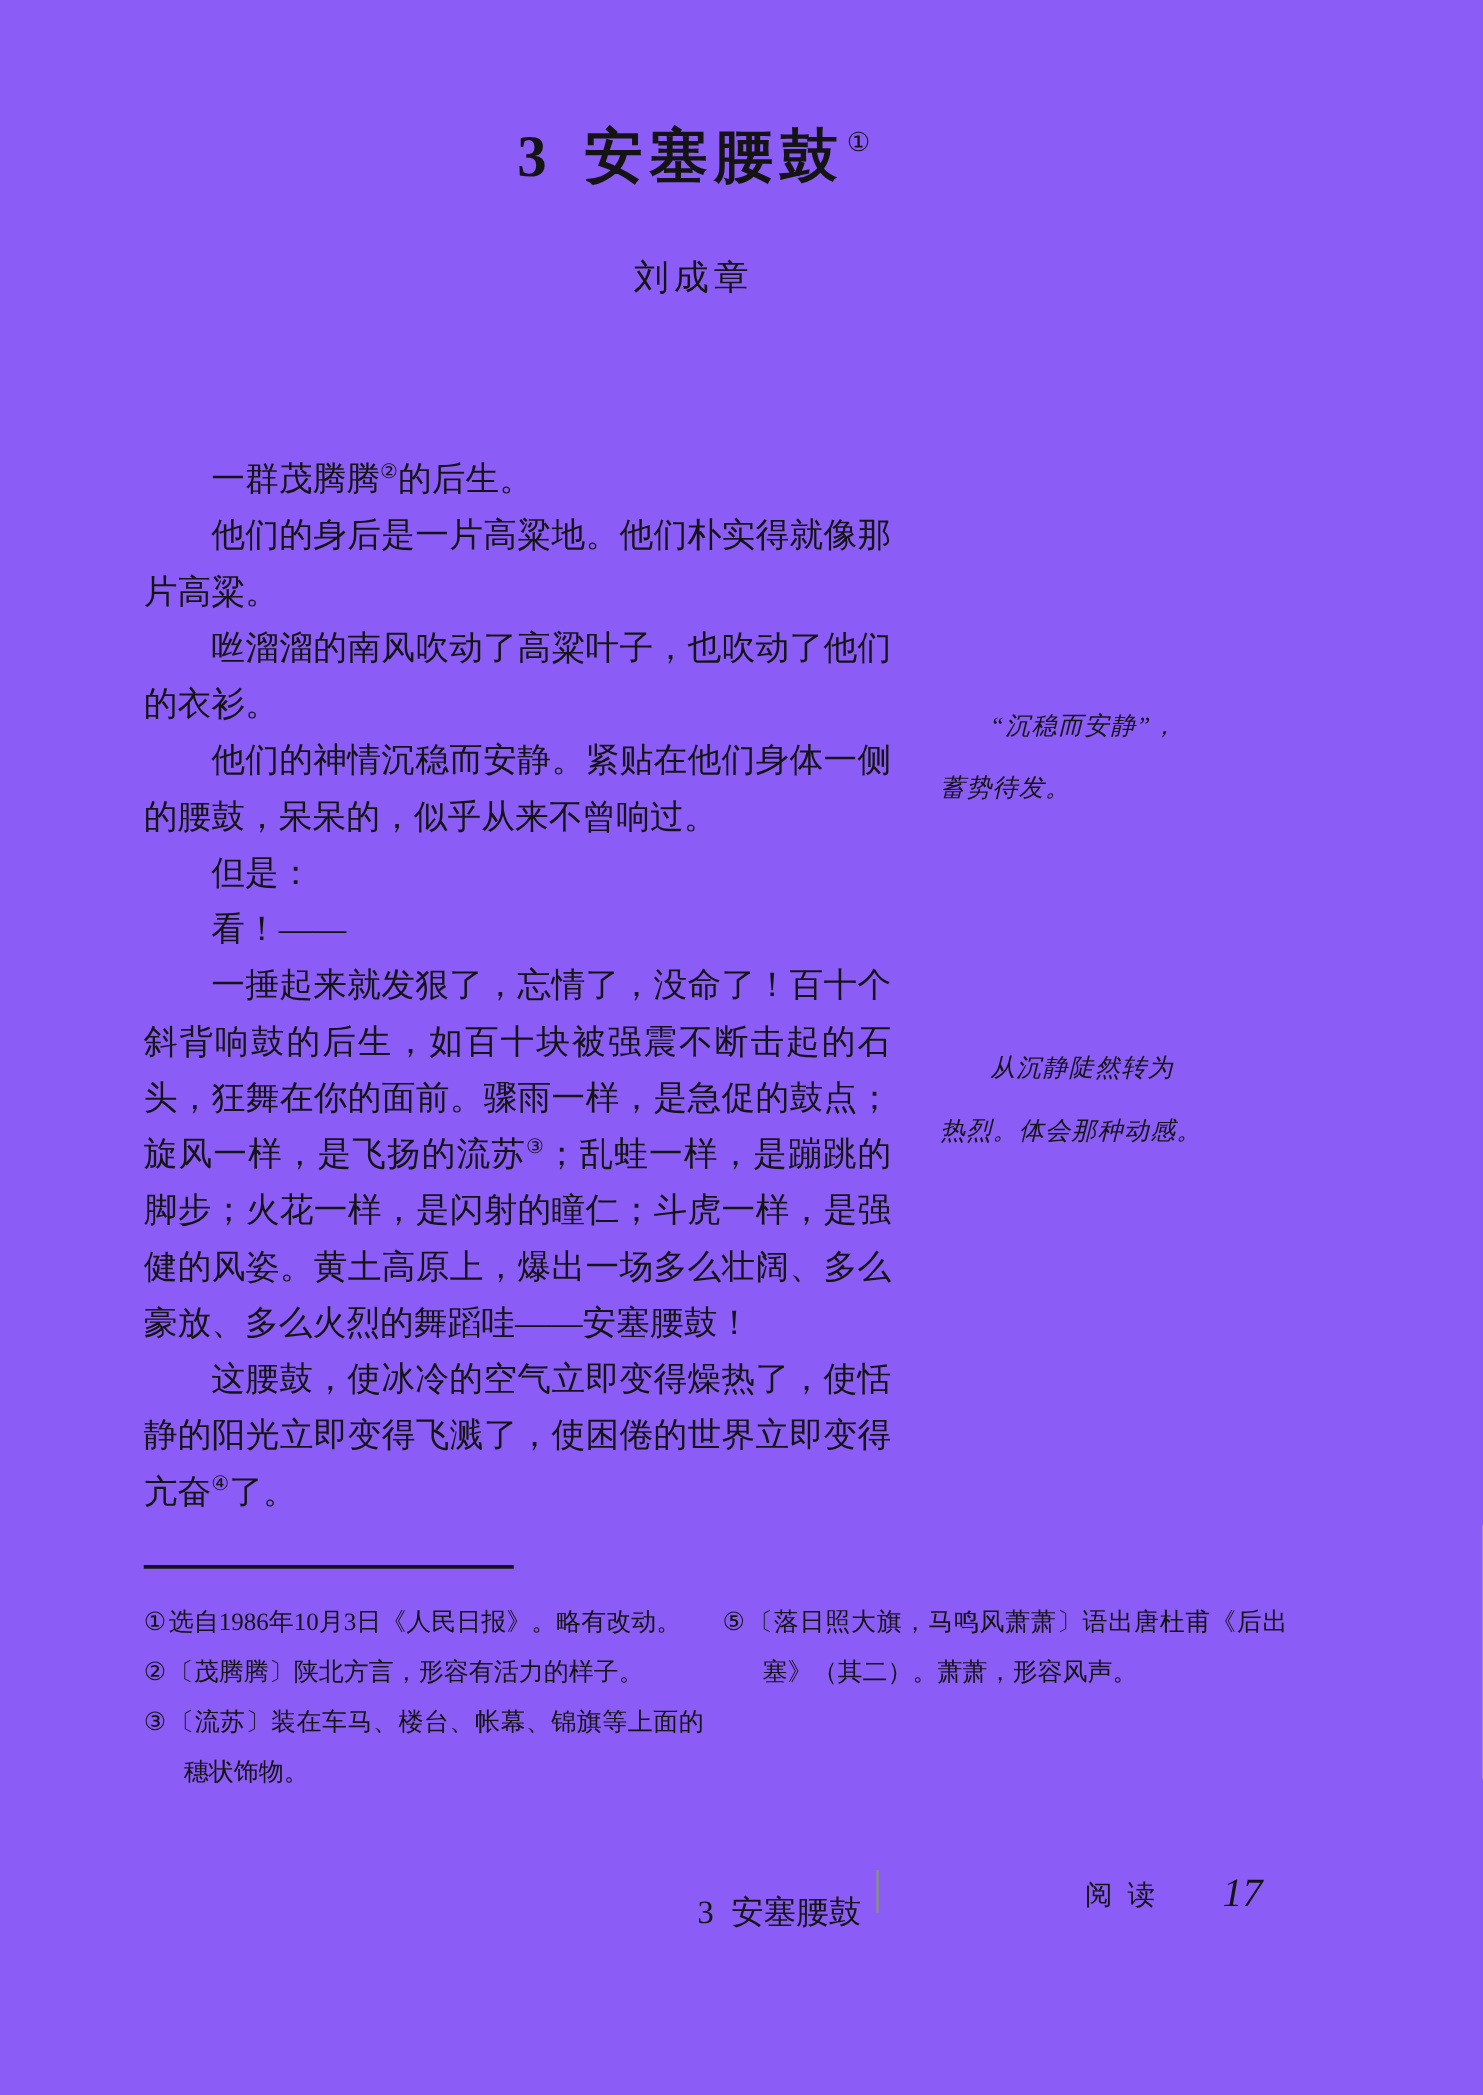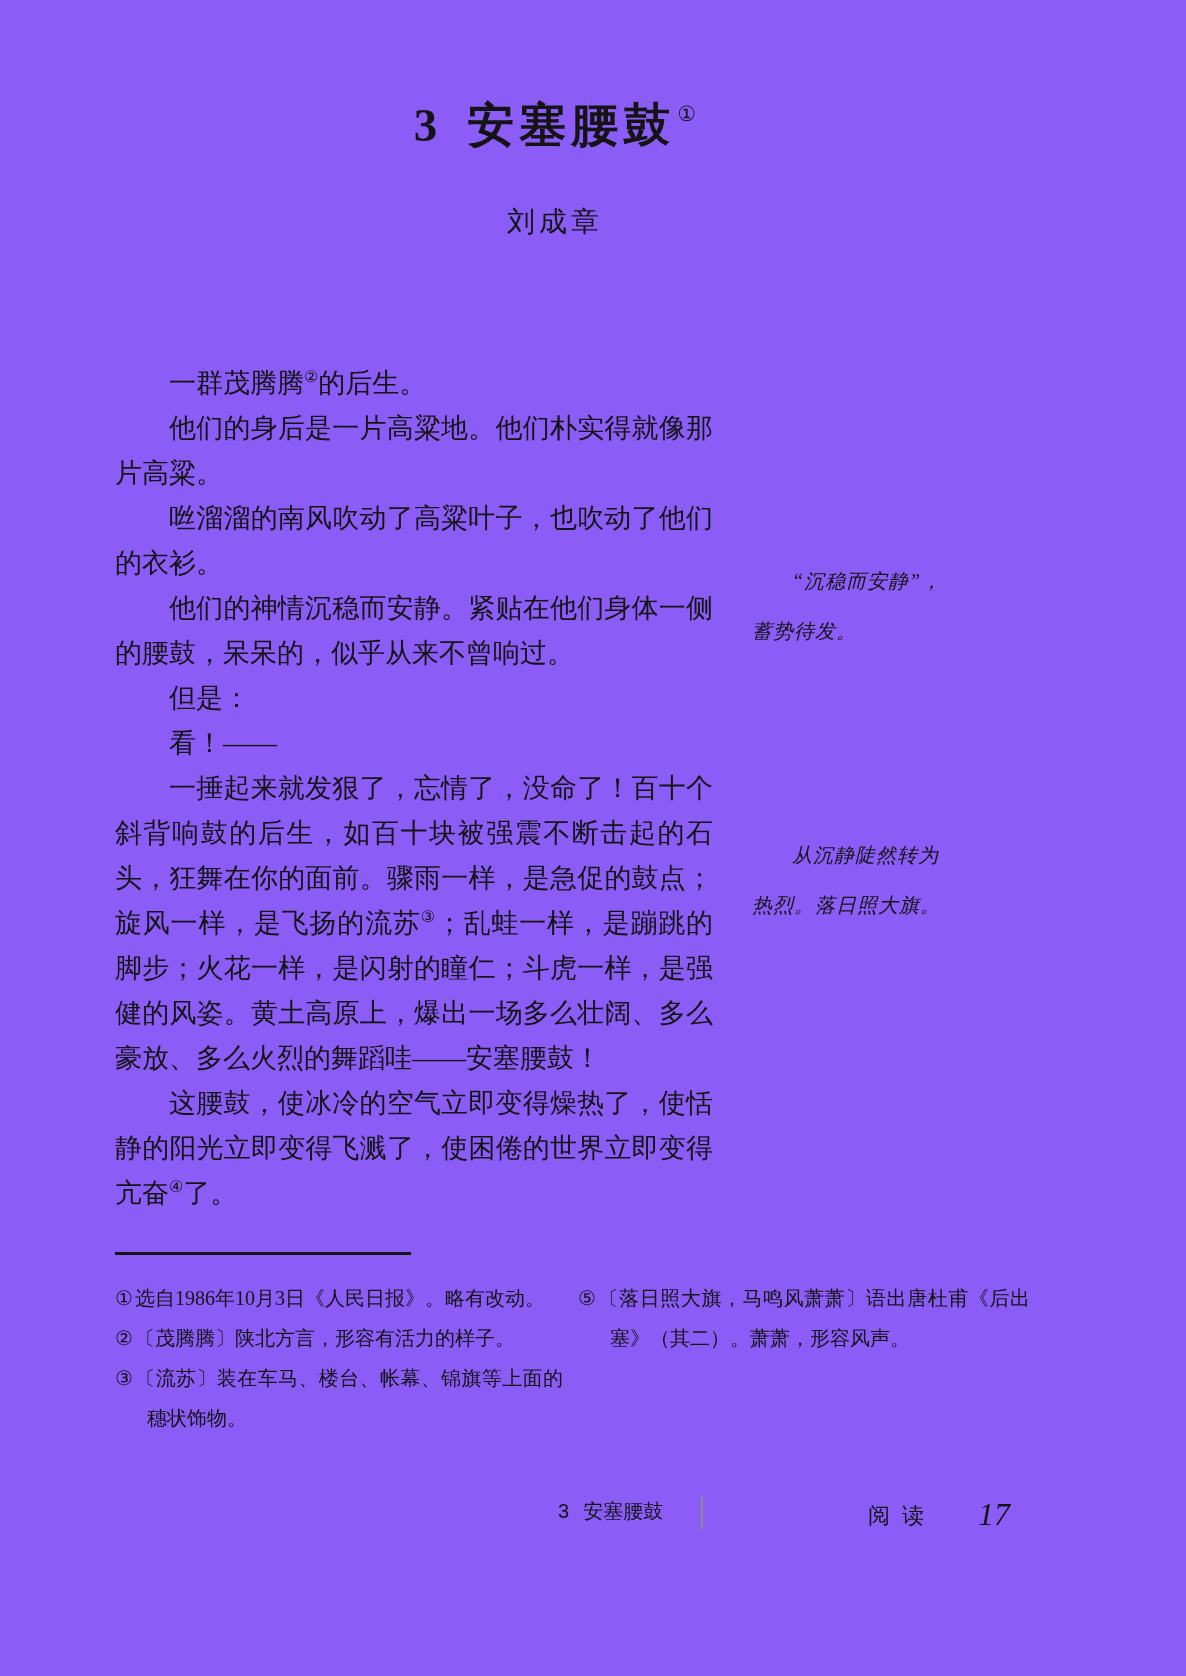--- a/index.html
+++ b/index.html
@@ -43,22 +43,22 @@
   .fn-area { position: absolute; top: 1278px; left: 115px; width: 930px; font-size: 20px; line-height: 40px; }
   .fn-col { position: absolute; top: 0; }
   .fn-left  { left: 0; width: 448px; }
   .fn-right { left: 463px; width: 452px; }
   .fn { padding-left: 1.6em; text-indent: -1.6em; margin: 0; text-align: justify; }
   .fn-marker { margin-right: 2px; }
 
   
   .page-footer { position: absolute; top: 1496px; left: 0; width: 1186px; height: 40px; }
   .footer-lesson {
-    position: absolute; left: 558px; top: 2px; font-size: 20px;
-    font-family: Liberation Sans, sans-serif;
+    position: absolute; left: 558px; top: 16px; font-size: 26px;
+    font-family: Liberation Serif, serif;
   }
   .footer-lesson .num { margin-right: 14px; }
   .footer-rule { position: absolute; left: 701px; top: 0; width: 2px; height: 34px; background: #8a8a8a; }
   .footer-section {
     position: absolute; left: 868px; top: 5px; font-size: 22px; letter-spacing: 0.55em;
     font-family: "Liberation Sans", "DejaVu Sans", sans-serif;
   }
   .footer-page { position: absolute; left: 978px; top: 0; font-size: 32px; font-style: italic; }
 </style>
 </head>
@@ -83,21 +83,21 @@
     <p><span>这腰鼓，使冰冷的空气立即变得燥热了，使恬静的阳光立即变得飞溅了，使困倦的世界立即变得亢奋</span><span class="sup">④</span><span>了。</span></p>
   </main>
 
   <aside class="margin-note note-1">
     <span class="line first">“沉稳而安静”，</span>
     <span class="line">蓄势待发。</span>
   </aside>
 
   <aside class="margin-note note-2">
     <span class="line first">从沉静陡然转为</span>
-    <span class="line">热烈。落日照大旗。</span>
+    <span class="line">热烈。体会那种动感。</span>
   </aside>
 
   <div class="fn-divider"></div>
 
   <section class="fn-area">
     <div class="fn-col fn-left">
       <p class="fn"><span class="fn-marker">①</span><span>选自1986年10月3日《人民日报》。略有改动。</span></p>
       <p class="fn"><span class="fn-marker">②</span><span>〔茂腾腾〕陕北方言，形容有活力的样子。</span></p>
       <p class="fn"><span class="fn-marker">③</span><span>〔流苏〕装在车马、楼台、帐幕、锦旗等上面的穗状饰物。</span></p>
     </div>

